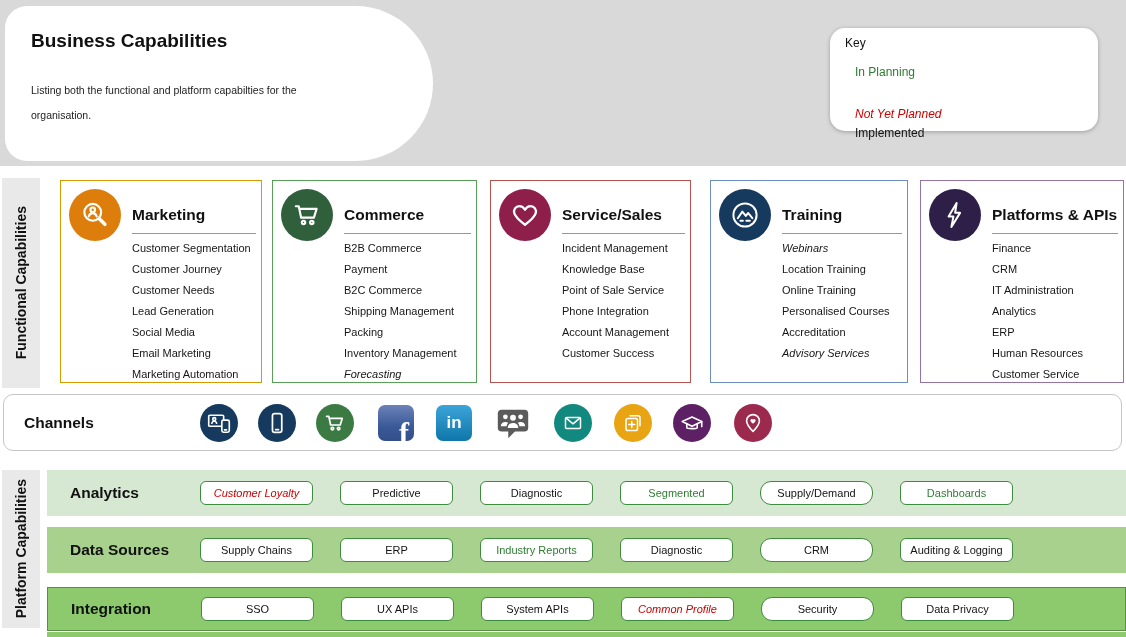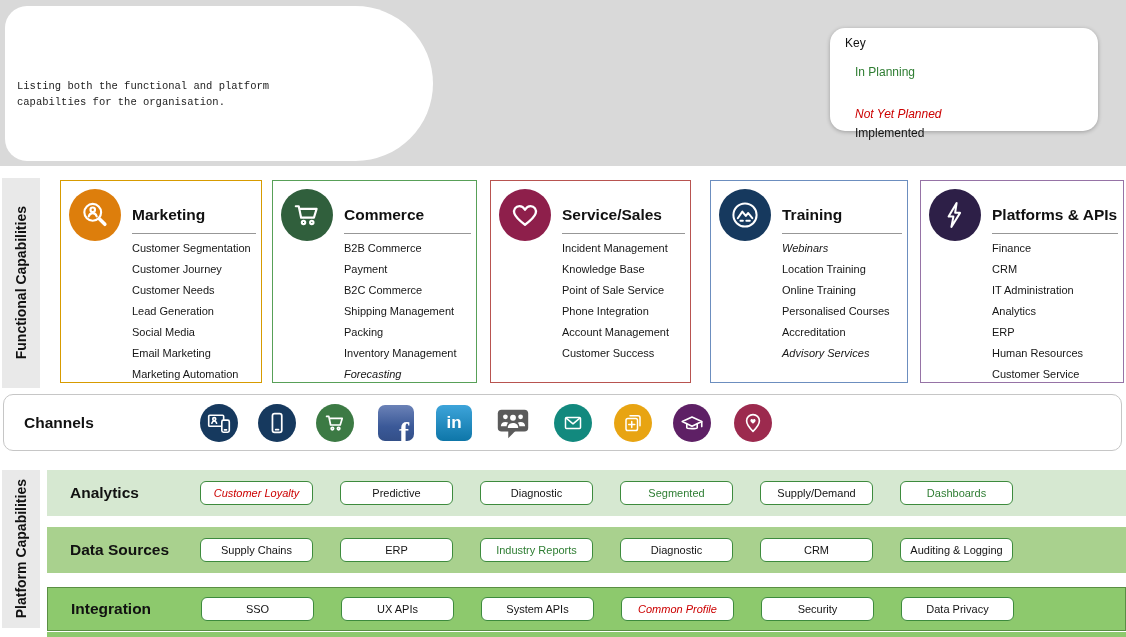--- a/index.html
+++ b/index.html
@@ -4,21 +4,21 @@
 <style>
   html,body{margin:0;padding:0;background:#fff;}
   .canvas{position:relative;width:1126px;height:637px;background:#ffffff;
           font-family:"Liberation Sans",sans-serif;overflow:hidden;color:#111;}
 
   
   .top-band{position:absolute;left:0;top:0;width:1126px;height:166px;background:#d9d9d9;}
   .header-card{position:absolute;left:5px;top:6px;width:428px;height:155px;background:#fff;
                border-radius:26px 92px 92px 26px;}
   .header-title{position:absolute;left:26px;top:24px;font-size:19px;font-weight:bold;color:#101010;}
-  .header-sub{position:absolute;left:12px;top:72px;width:272px;font-size:10.5px;line-height:16px;color:#1c1c1c;font-family:Liberation Mono, monospace;}
+  .header-sub{position:absolute;left:26px;top:72px;width:272px;font-size:10.5px;line-height:25px;color:#1c1c1c;}
 
   .key-box{position:absolute;left:830px;top:28px;width:268px;height:103px;background:#fff;
            border-radius:15px;box-shadow:0 1px 4px rgba(0,0,0,.28);}
   .key-title{position:absolute;left:15px;top:8px;font-size:12px;}
   .key-item{position:absolute;left:25px;font-size:12px;white-space:nowrap;}
   .key-item.k0{top:37px;} .key-item.k1{top:58px;margin-top:40px;} .key-item.k2{top:79px;}
 
   
   .st-planning{color:#2e7d32;}
   .st-implemented{color:#141414;}
@@ -74,31 +74,32 @@
   .band.b0{top:470px;height:46px;background:#d6e8d1;}
   .band.b1{top:527px;height:46px;background:#a9d18e;}
   .band.b2{top:587px;height:44px;background:#8dc96d;border:1px solid #5a8f43;box-sizing:border-box;}
   .band-extra{position:absolute;left:47px;top:632px;width:1079px;height:5px;background:#8dc96d;}
   .band-label{position:absolute;left:23px;top:50%;transform:translateY(-50%);
               font-size:15.5px;font-weight:bold;}
   .pill{position:absolute;width:111px;height:22px;background:#fff;border:1px solid #3d8b3d;
         border-radius:6px;display:flex;align-items:center;justify-content:center;
         font-size:11px;white-space:nowrap;cursor:default;}
   .band .p0{left:153px;} .band .p1{left:293px;} .band .p2{left:433px;}
-  .band .p3{left:573px;} .band .p4{left:713px;} .band .p5{left:853px;}
+  .band .p3{left:573px;} .band .p4{left:713px;border-radius:11px;} .band .p5{left:853px;}
   .band.b0 .pill,.band.b1 .pill{top:11px;}
   .band.b2 .pill{top:9px;}
 </style>
 </head>
 <body>
 
 <div class="canvas">
 
   <div class="top-band"></div>
   <div class="header-card">
+    <div class="header-title">Business Capabilities</div>
     <div class="header-sub">Listing both the functional and platform capabilties for the organisation.</div>
   </div>
 
   <div class="key-box">
     <div class="key-title">Key</div>
     <div class="key-item k0 st-planning">In Planning</div>
     <div class="key-item k1 st-implemented">Implemented</div>
     <div class="key-item k2 st-not-planned">Not Yet Planned</div>
   </div>
 

